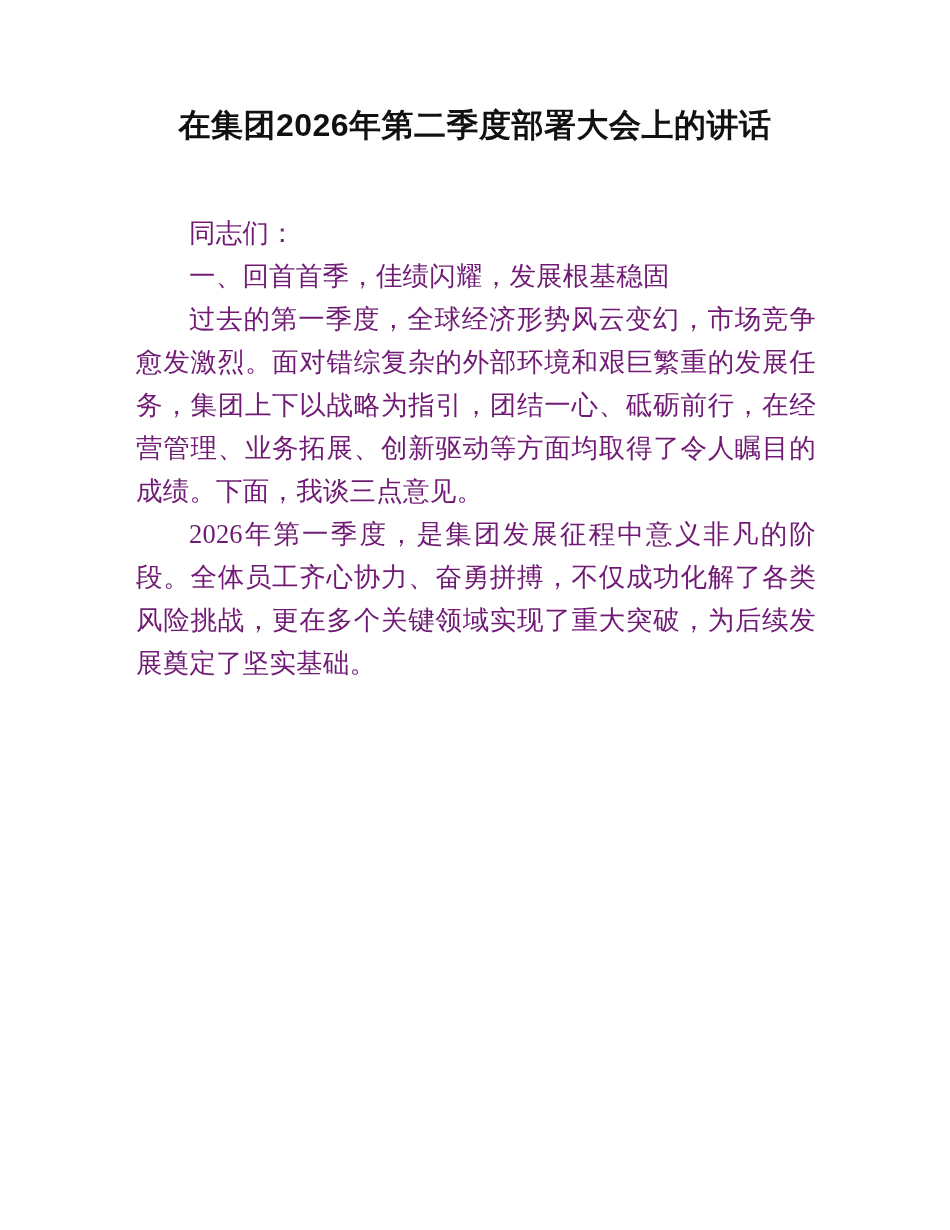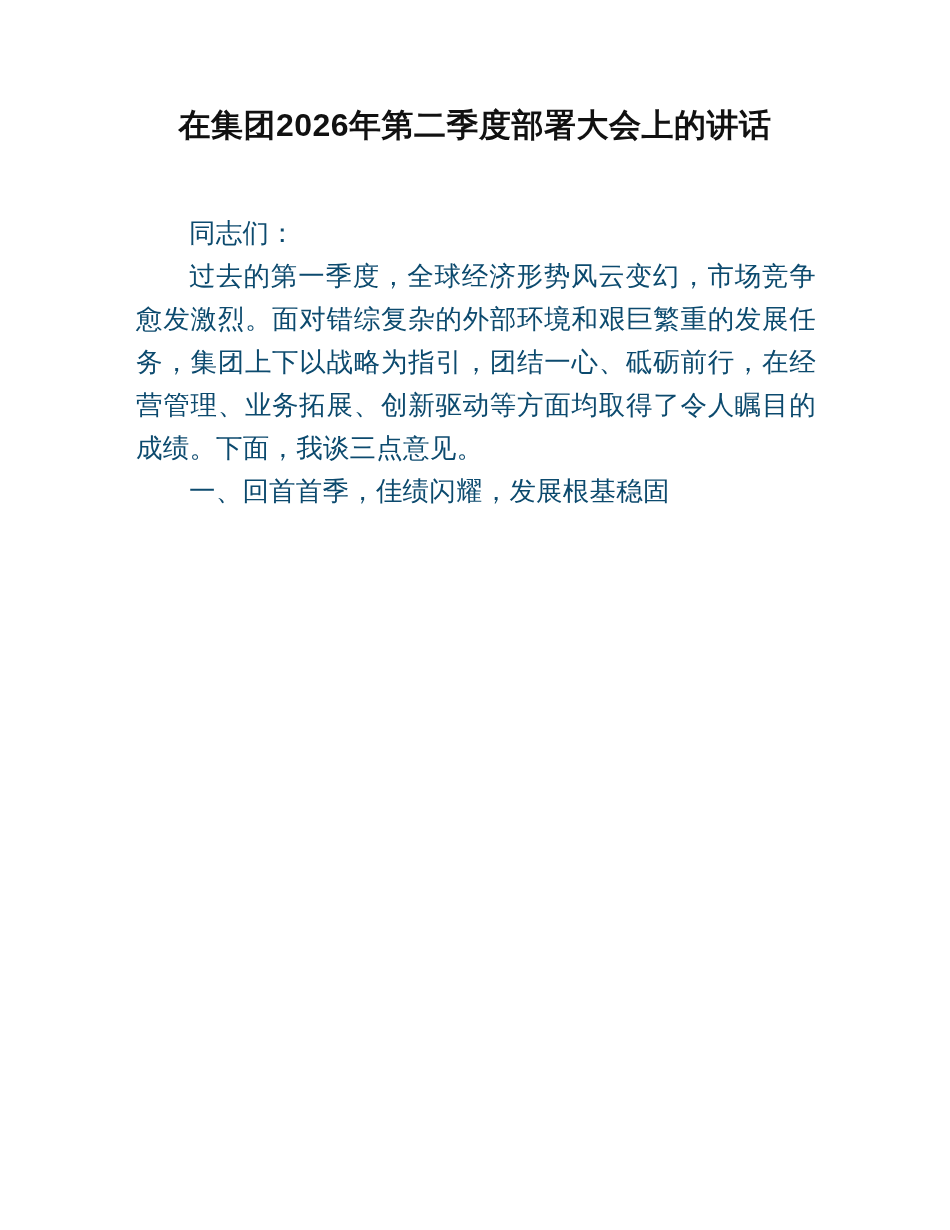--- a/index.html
+++ b/index.html
@@ -50,21 +50,21 @@
 
   .para {
     font-family: "Liberation Serif", "DejaVu Serif", serif;
     font-size: 26.5px;
     line-height: 43px;
     text-align: justify;
     text-justify: inter-character;
     text-align-last: left;
     margin: 0;
     letter-spacing: 0.2px;
-    color: #0c4a6e;
+    color: #701a75;
     word-break: break-all;
   }
 
   .para.indent {
     text-indent: 2em;
   }
 
   .para.salutation {
     text-indent: 2em;
   }
@@ -78,20 +78,21 @@
 <body>
 
 <div class="page">
 
   <div class="doc-title">在集团2026年第二季度部署大会上的讲话</div>
 
   <div class="body-block">
     <p class="para salutation">同志们：</p>
 
 
+    <p class="para heading">一、回首首季，佳绩闪耀，发展根基稳固</p>
+
     <p class="para indent">过去的第一季度，全球经济形势风云变幻，市场竞争愈发激烈。面对错综复杂的外部环境和艰巨繁重的发展任务，集团上下以战略为指引，团结一心、砥砺前行，在经营管理、业务拓展、创新驱动等方面均取得了令人瞩目的成绩。下面，我谈三点意见。</p>
 
-    <p class="para heading">一、回首首季，佳绩闪耀，发展根基稳固</p>
-
+    <p class="para indent">2026年第一季度，是集团发展征程中意义非凡的阶段。全体员工齐心协力、奋勇拼搏，不仅成功化解了各类风险挑战，更在多个关键领域实现了重大突破，为后续发展奠定了坚实基础。</p>
 
   </div>
 
 </div>
 
 </body></html>

